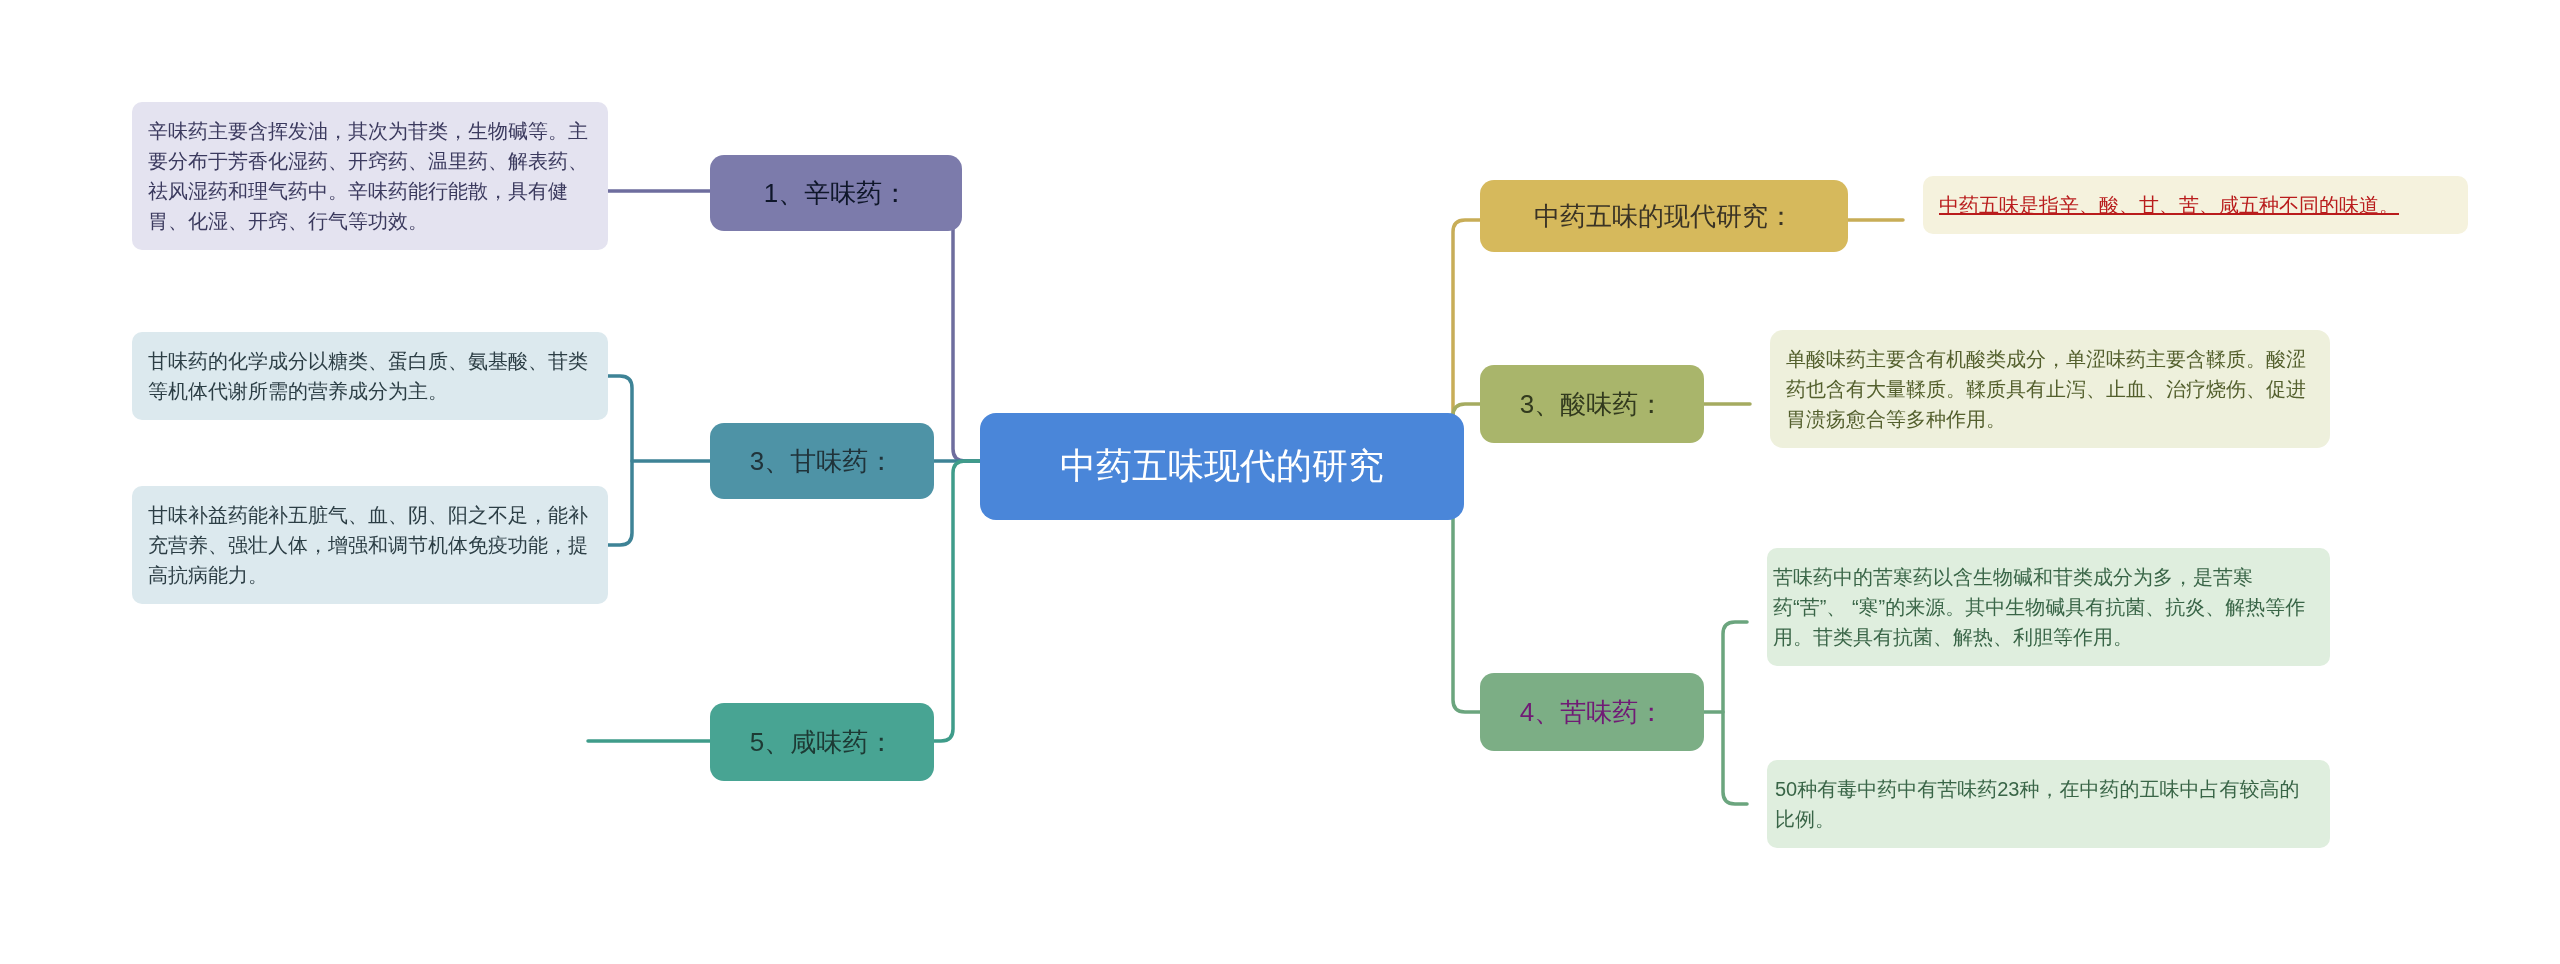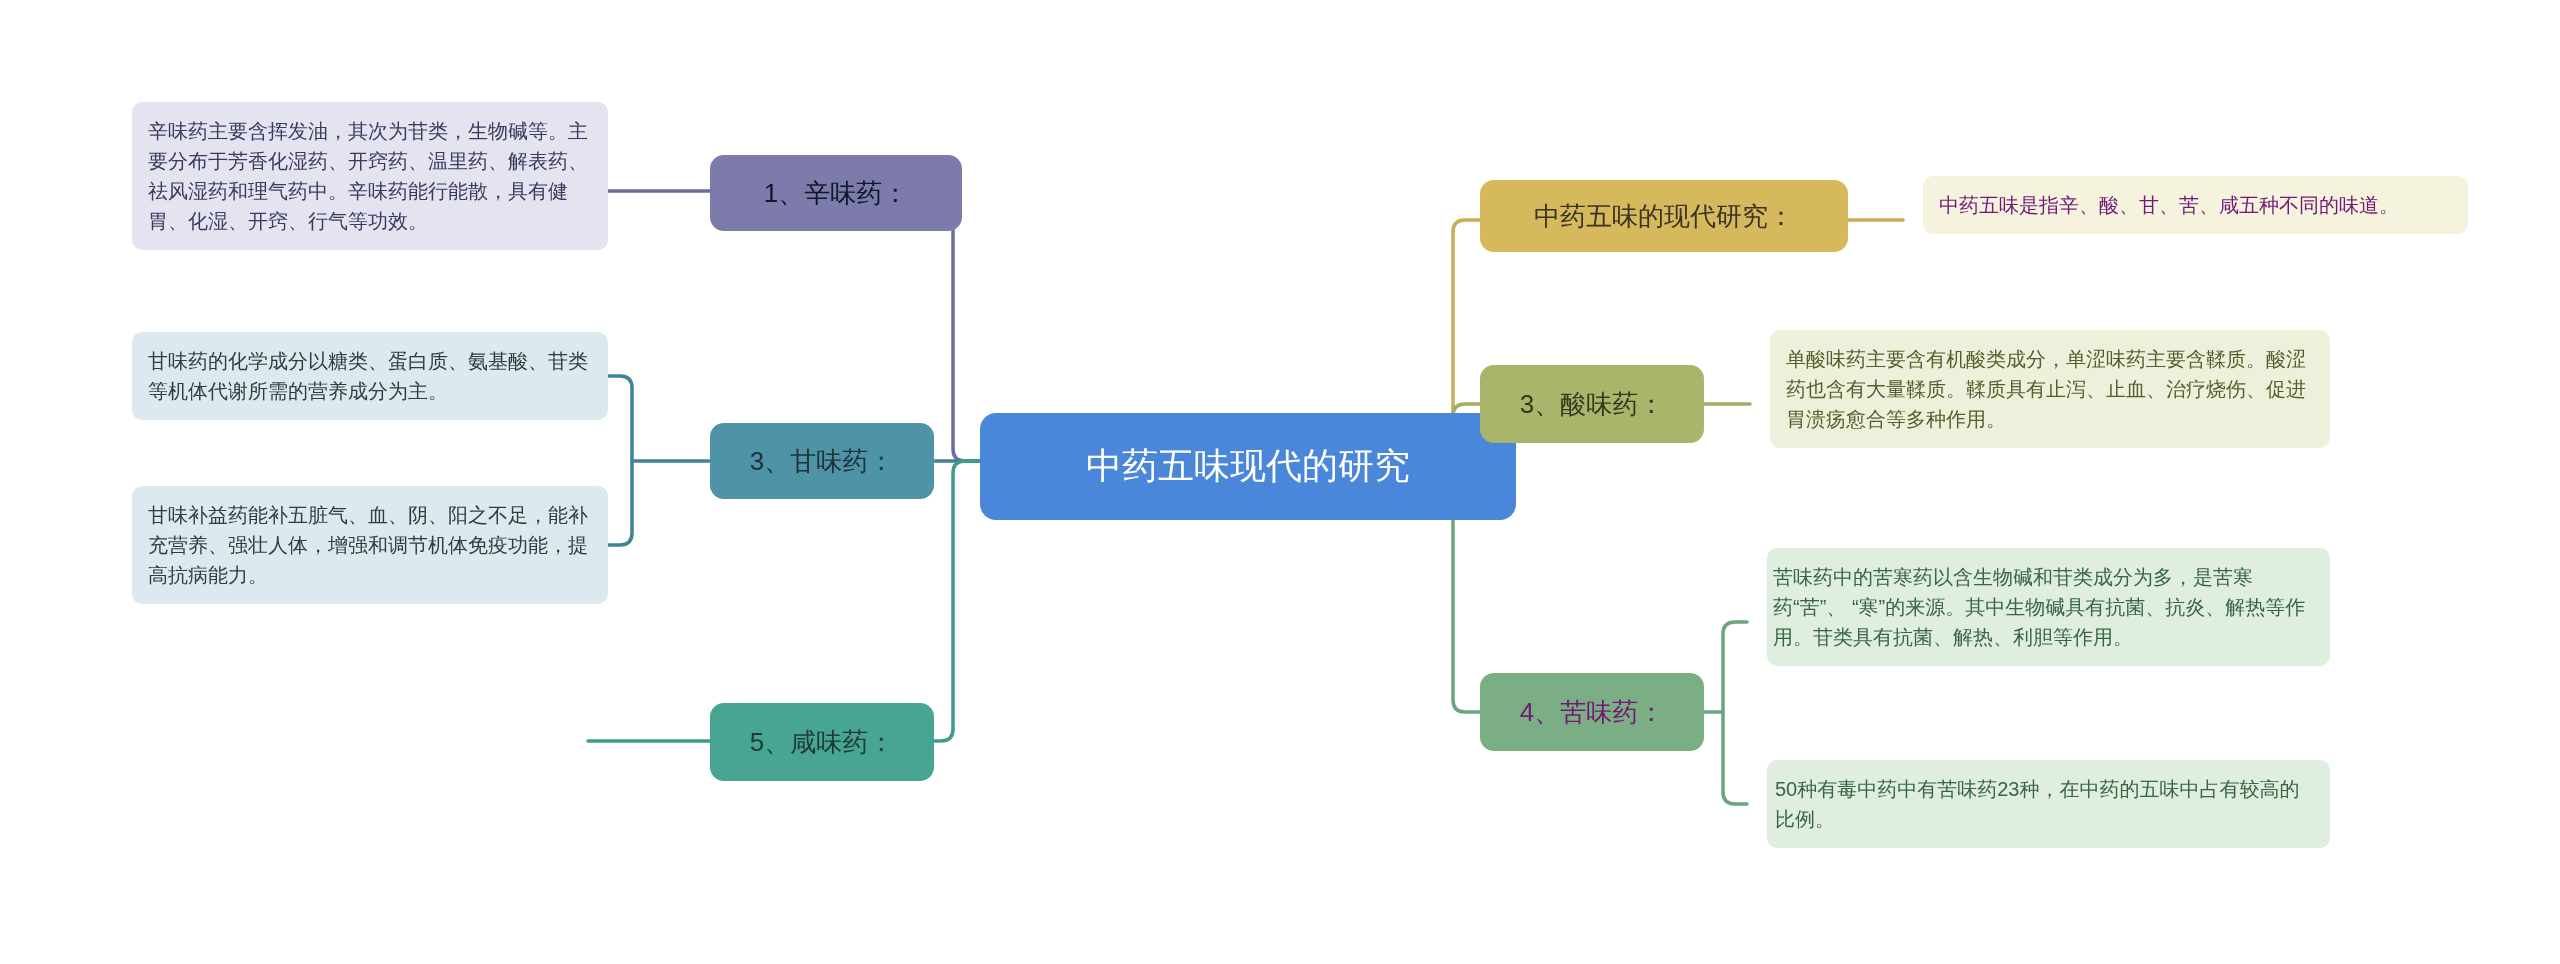--- a/index.html
+++ b/index.html
@@ -26,33 +26,33 @@
   .note-gan2 {left:112px;top:486px;width:476px;background:#dce9ee;color:#2c3e45;}
   .note-xian {left:112px;top:667px;width:476px;background:#d8eae2;color:#24423a;}
 
   
   .node-xin {left:710px;top:155px;width:252px;height:76px;background:#7c7bab;color:#0f172a;}
   .node-gan {left:710px;top:423px;width:224px;height:76px;background:#4e93a6;color:#20333a;}
   .node-xian{left:710px;top:703px;width:224px;height:78px;background:#48a493;color:#1d3a34;}
 
   
   .node-center{
-    left:980px;top:413px;width:536px;height:107px;background:#4a86d9;color:#ffffff;
+    left:980px;top:413px;width:484px;height:107px;background:#4a86d9;color:#ffffff;
     font-size:36px;border-radius:16px;position:absolute;box-sizing:border-box;
     display:flex;align-items:center;justify-content:center;white-space:nowrap;
   }
 
   
   .node-modern{left:1480px;top:180px;width:368px;height:72px;background:#d6b95c;color:#3a3325;}
   .node-suan  {left:1480px;top:365px;width:224px;height:78px;background:#a9b56b;color:#323a1e;}
   .node-ku    {left:1480px;top:673px;width:224px;height:78px;background:#7cae85;color:#701a75;}
 
   
-  .note-modern{left:1903px;top:176px;width:545px;background:#f5f2dd;color:#701a75;}
-  .note-suan  {left:1750px;top:330px;width:560px;background:#eef0dc;color:#535f2d;}
+  .note-modern{left:1903px;top:176px;width:545px;background:#f5f2dd;color:#b91c1c;text-decoration:underline;}
+  .note-suan  {left:1750px;top:330px;width:560px;background:#eef0dc;color:#535f2d;border-radius:13px;}
   .note-ku1   {left:1747px;top:548px;width:563px;background:#dfeede;color:#396547;padding-left:6px;}
   .note-ku2   {left:1747px;top:760px;width:563px;background:#dfeede;color:#396547;padding-left:8px;}
 </style>
 </head>
 <body>
 
 <div class="canvas">
 
   <svg class="edges" viewBox="0 0 2560 964">
 

